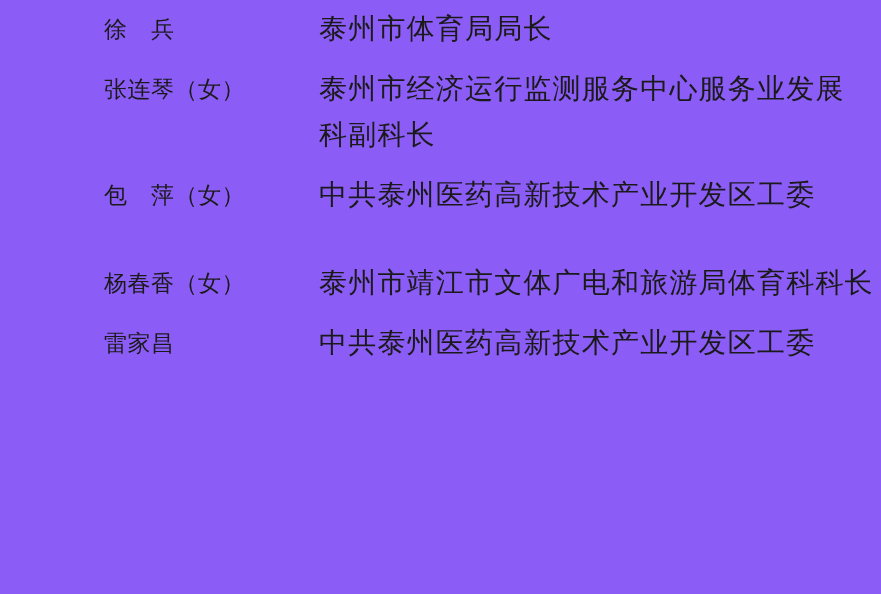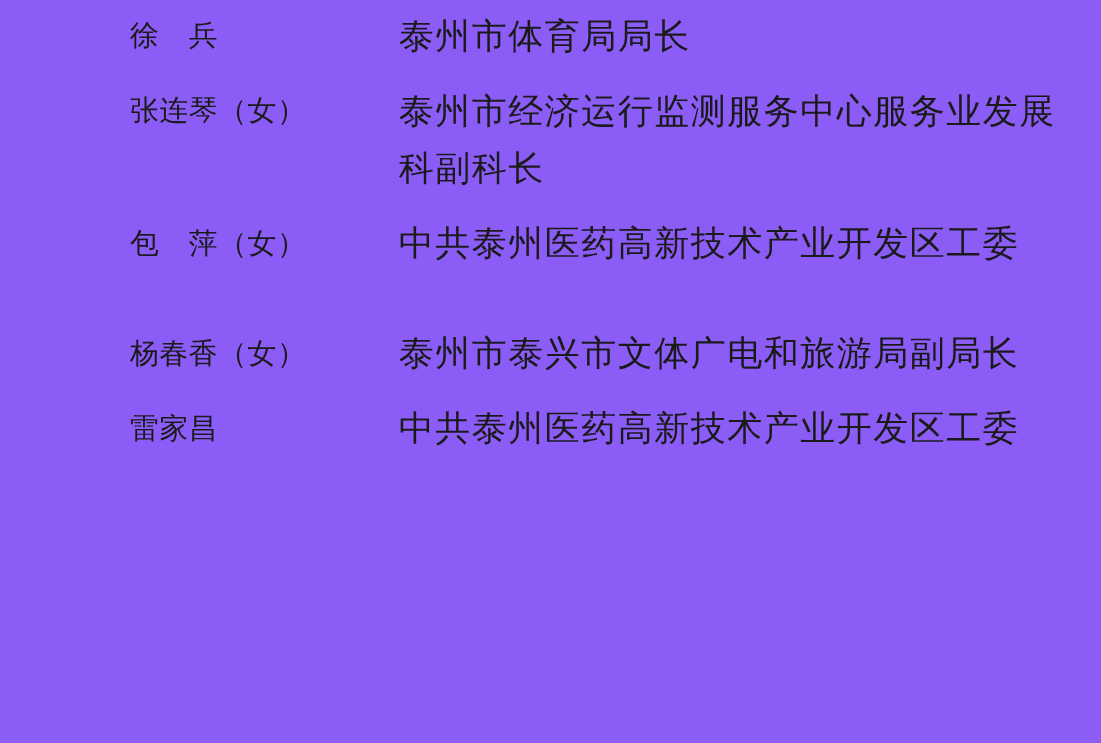--- a/index.html
+++ b/index.html
@@ -79,21 +79,21 @@
     <div class="desc-cell">
     </div>
   </div>
 
   <div class="entry">
   </div>
 
   <div class="entry">
     <div class="name-cell">杨春香（女）</div>
     <div class="desc-cell">
-      <span class="desc-line">泰州市泰兴市文体广电和旅游局副局长</span>
+      <span class="desc-line">泰州市靖江市文体广电和旅游局体育科科长</span>
     </div>
   </div>
 
   <div class="entry">
     <div class="name-cell">雷家昌</div>
     <div class="desc-cell">
       <span class="desc-line">中共泰州医药高新技术产业开发区工委</span>
 
     </div>
   </div>

